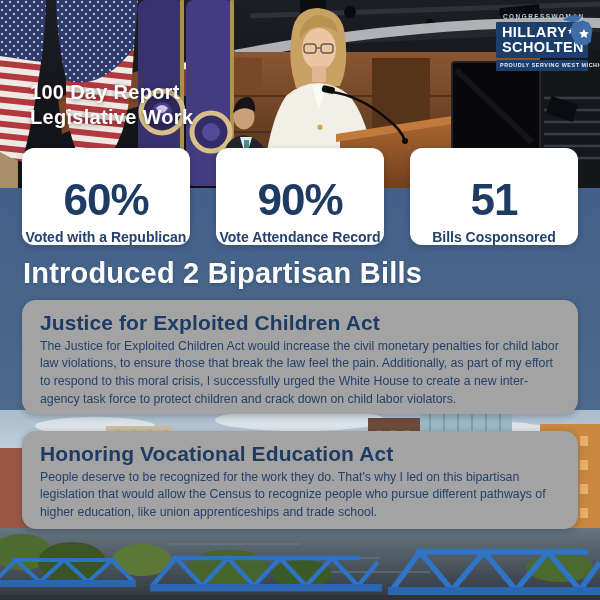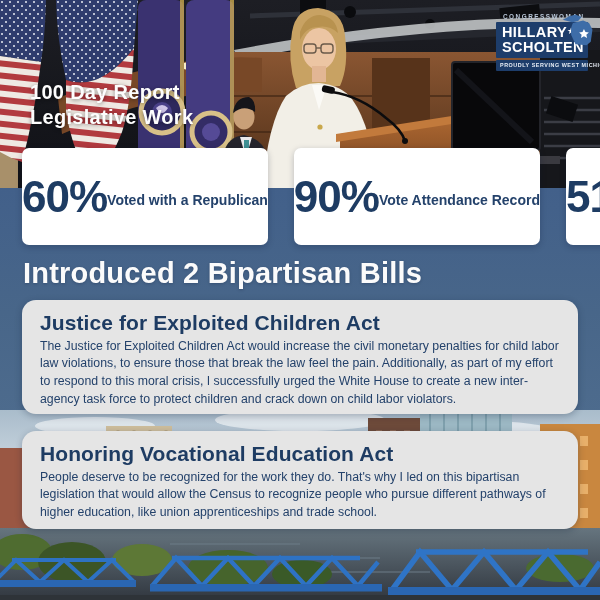--- a/index.html
+++ b/index.html
@@ -28,35 +28,35 @@
                  text-shadow:0 1px 4px rgba(0,0,0,.45); }
   .photo-title .line2 { margin-top:5px; }
 
   
   .slate-band { position:absolute; top:188px; left:0; width:600px; height:226px;
                 background:linear-gradient(180deg,#42608a 0%,#486689 55%,#4d6b8d 100%); }
 
   
   .stats-row { position:absolute; top:148px; left:22px; right:22px; height:97px;
                display:flex; gap:26px; z-index:5; }
-  .stat-card { flex:1; background:#fff; border-radius:7px; box-shadow:0 2px 6px rgba(10,25,50,.25);
-               display:flex; align-items:center; justify-content:center; }
+  .stat-card { flex:1; background:#fff; border-radius:12px; box-shadow:0 2px 6px rgba(10,25,50,.25);
+               display:flex; flex-direction:column; align-items:center; justify-content:flex-end; }
   .stat-value { color:#1e3c63; font-weight:800; font-size:44px; line-height:1; letter-spacing:-1px; }
   .stat-label { color:#24426b; font-weight:700; font-size:14px; margin-top:7px; white-space:nowrap; }
 
   
   .section-heading { position:absolute; top:257px; left:23px; z-index:5; color:#fbfbfb;
                      font-weight:800; font-size:29px; letter-spacing:.2px;
                      text-shadow:0 1px 3px rgba(10,25,50,.25); }
 
   
   .photo-bottom { position:absolute; top:410px; left:0; width:600px; height:190px; }
 
   
-  .bill-card { position:absolute; left:22px; right:22px; background:#e5e5e5; border-radius:14px;
+  .bill-card { position:absolute; left:22px; right:22px; background:#a3a3a3; border-radius:14px;
                padding:11px 18px 9px 18px; box-shadow:0 2px 7px rgba(10,25,50,.28); z-index:5; }
   .bill-card.first { top:300px; height:114px; }
   .bill-card.second { top:431px; height:98px; }
   .bill-title { color:#1e3c63; font-weight:800; font-size:21px; line-height:1.12; letter-spacing:.1px; }
   .bill-body { color:#24426b; font-weight:500; font-size:12.3px; line-height:1.46; margin-top:3px; }
 </style>
 </head>
 <body>
 
 <div class="canvas">

